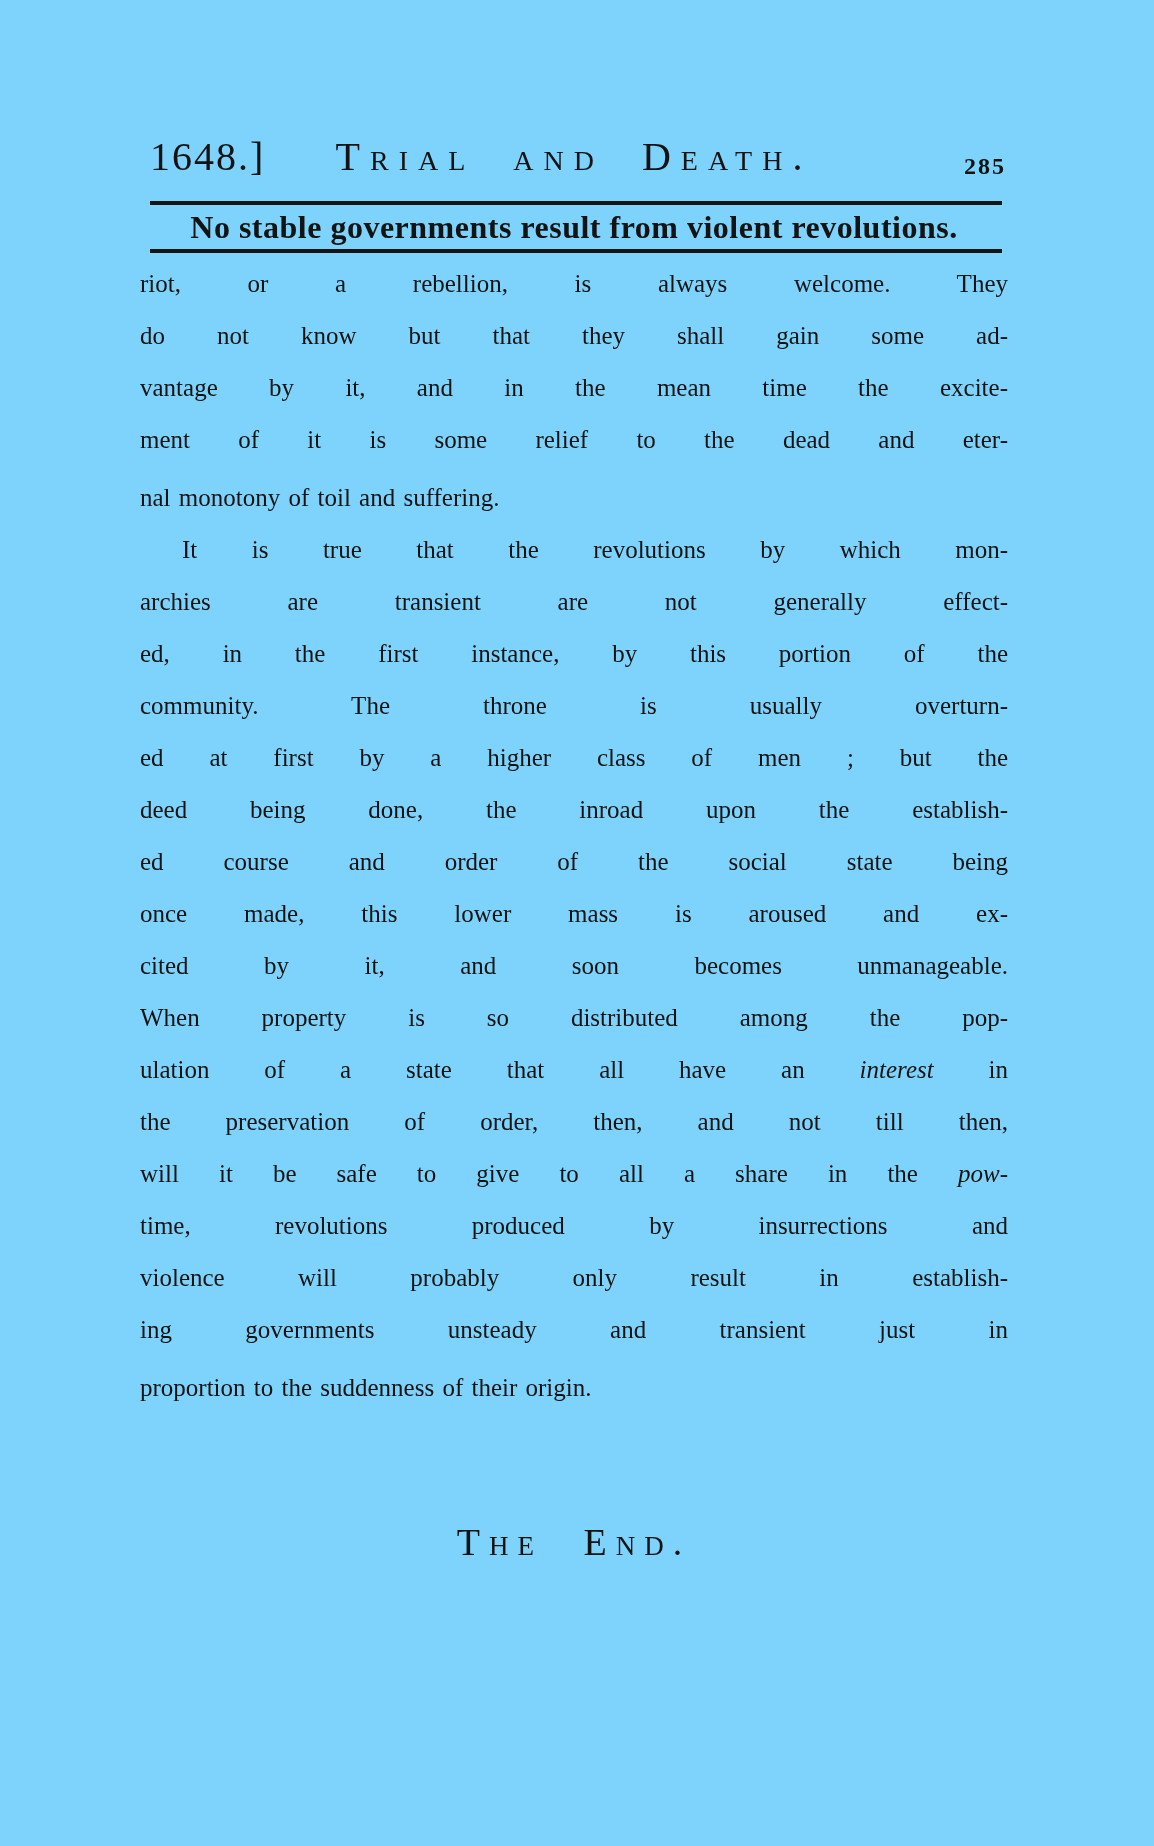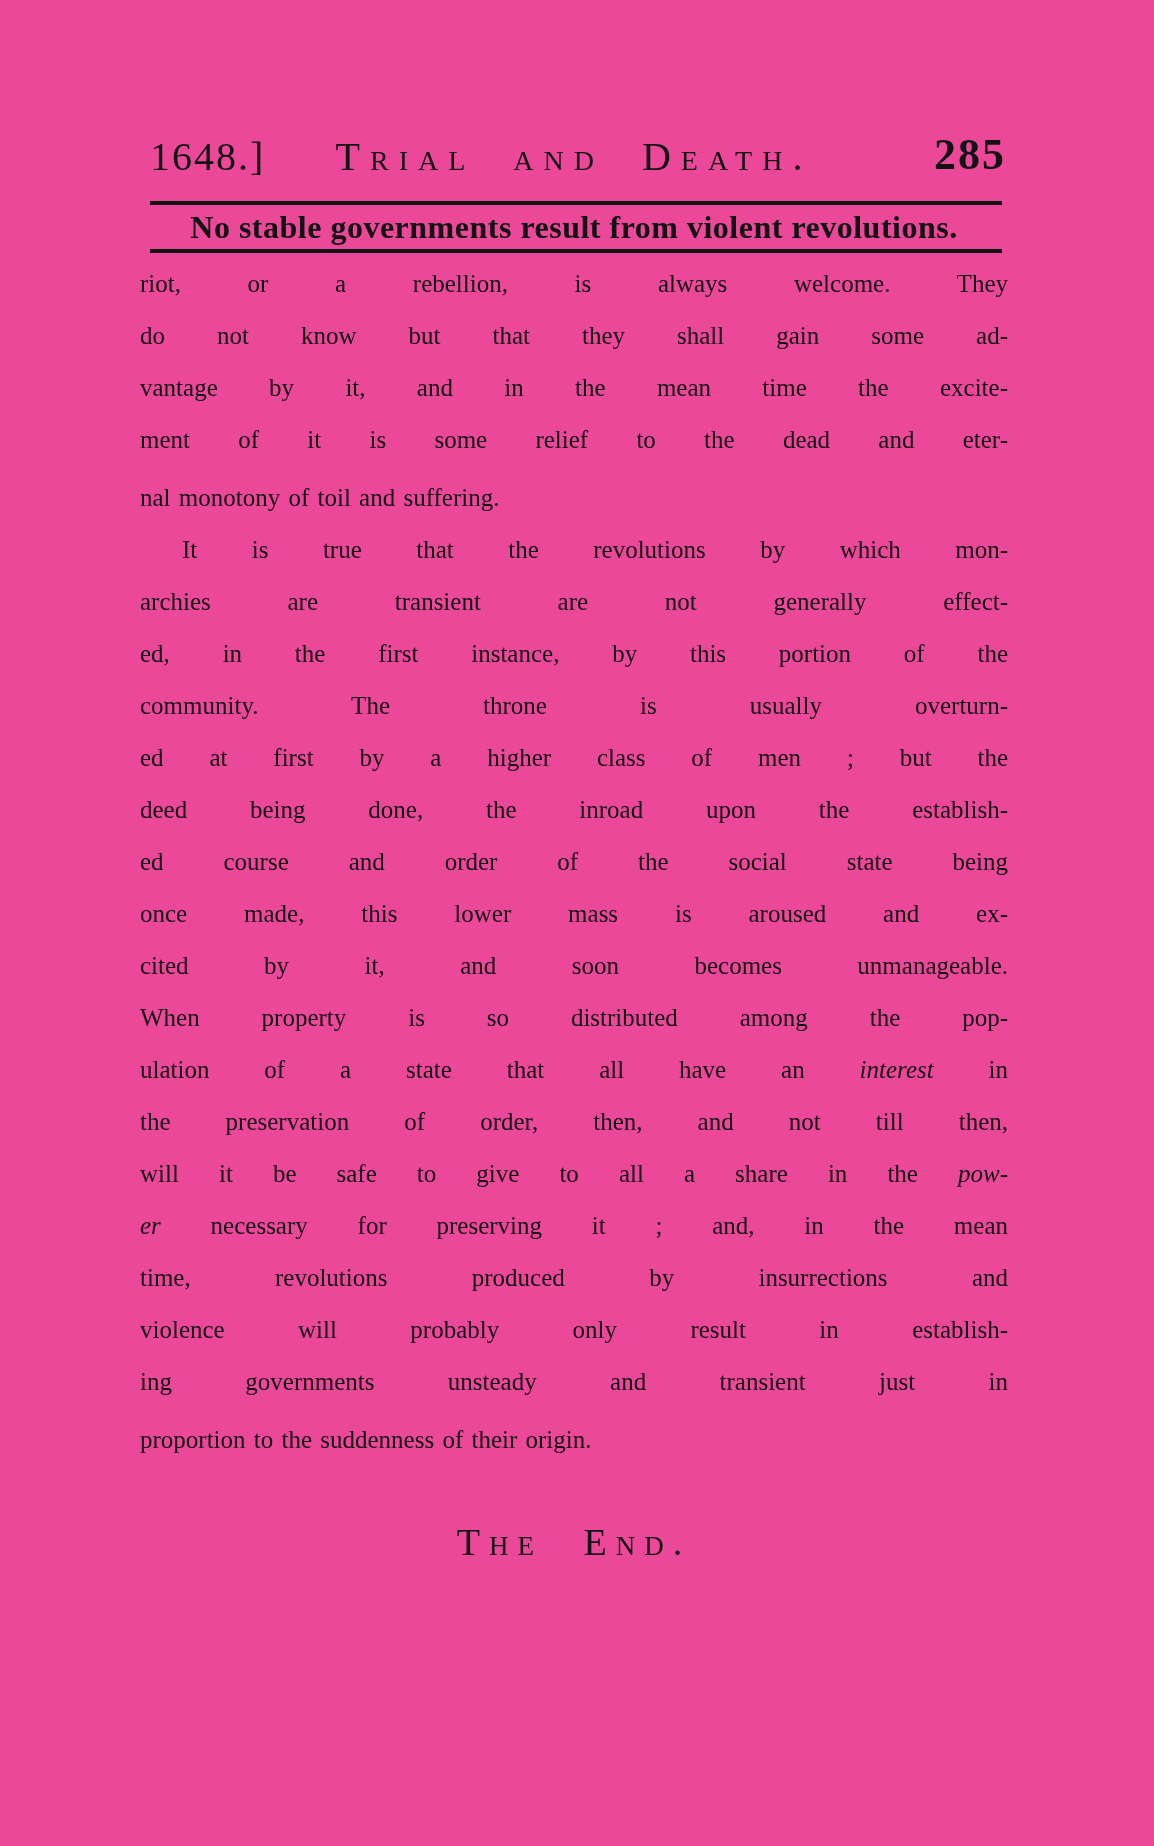--- a/index.html
+++ b/index.html
@@ -4,21 +4,21 @@
 <style>
   html, body {
     margin: 0;
     padding: 0;
     background: #ffffff;
   }
   .sheet {
     position: relative;
     width: 1154px;
     height: 1846px;
-    background: #ec4899;
+    background: #7dd3fc;
     color: #131313;
     font-family: "Liberation Serif", "DejaVu Serif", serif;
     overflow: hidden;
   }
   
   .header {
     position: absolute;
     top: 130px;
     left: 140px;
     width: 868px;
@@ -39,21 +39,21 @@
     text-align: center;
     font-size: 40px;
     font-variant: small-caps;
     letter-spacing: 10px;
     word-spacing: 18px;
   }
   .header .pagenum {
     position: absolute;
     right: 2px;
     bottom: 0;
-    font-size: 44px;
+    font-size: 24px;
     font-weight: 700;
     letter-spacing: 2px;
   }
   
   .rule {
     position: absolute;
     left: 150px;
     width: 852px;
     height: 4px;
     background: #141414;
@@ -140,21 +140,20 @@
       <div class="line"><span>community. The throne is usually overturn-</span></div>
       <div class="line"><span>ed at first by a higher class of men ; but the</span></div>
       <div class="line"><span>deed being done, the inroad upon the establish-</span></div>
       <div class="line"><span>ed course and order of the social state being</span></div>
       <div class="line"><span>once made, this lower mass is aroused and ex-</span></div>
       <div class="line"><span>cited by it, and soon becomes unmanageable.</span></div>
       <div class="line"><span>When property is so distributed among the pop-</span></div>
       <div class="line"><span>ulation of a state that all have an </span><span class="it">interest</span><span> in</span></div>
       <div class="line"><span>the preservation of order, then, and not till then,</span></div>
       <div class="line"><span>will it be safe to give to all a share in the </span><span class="it">pow-</span></div>
-      <div class="line"><span class="it">er</span><span> necessary for preserving it ; and, in the mean</span></div>
       <div class="line"><span>time, revolutions produced by insurrections and</span></div>
       <div class="line"><span>violence will probably only result in establish-</span></div>
       <div class="line"><span>ing governments unsteady and transient just in</span></div>
       <div class="line para-end"><span>proportion to the suddenness of their origin.</span></div>
     </div>
 
   <div class="the-end">The End.</div>
 
 </div>
 

